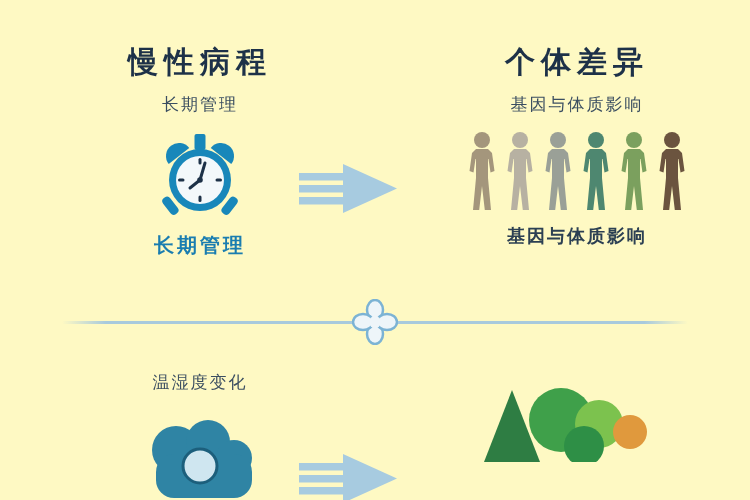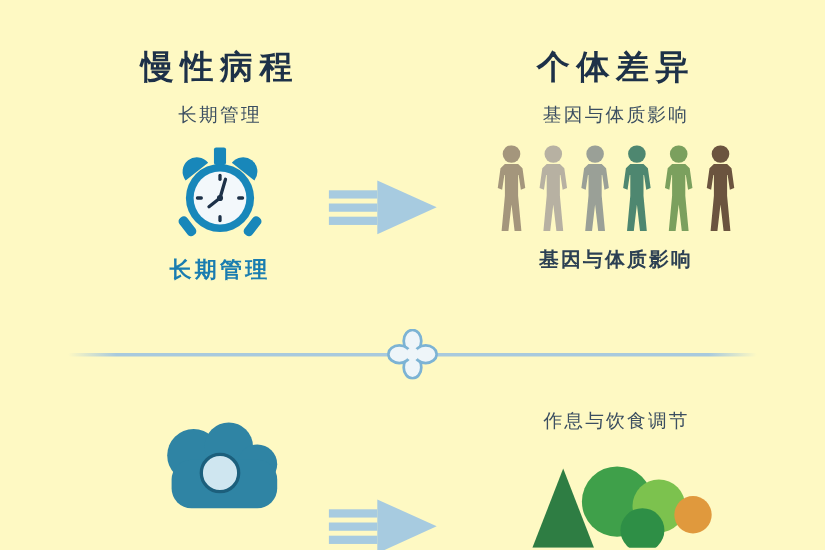--- a/index.html
+++ b/index.html
@@ -7,21 +7,21 @@
   body {
     font-family: "Liberation Sans", "DejaVu Sans", sans-serif;
     width: 750px; height: 500px; overflow: hidden;
   }
   .canvas {
     position: relative; width: 750px; height: 500px;
     background: #fef9c3; overflow: hidden;
   }
   .quad { position: absolute; text-align: center; }
   .q-tl { left: 55px;  top: 45px;  width: 290px; }
-  .q-tr { left: 415px; top: 45px;  width: 290px; }
+  .q-tr { left: 432px; top: 45px;  width: 290px; }
   .q-bl { left: 55px;  top: 358px; width: 290px; }
   .q-br { left: 408px; top: 358px; width: 305px; }
 
   .title {
     font-size: 30px; font-weight: 700; color: #1d3148;
     letter-spacing: 6px; line-height: 1.15; white-space: nowrap;
   }
   .subtitle {
     margin-top: 13px; font-size: 17px; color: #3b4e61;
     letter-spacing: 2px; white-space: nowrap;
@@ -121,20 +121,21 @@
         <ellipse cx="23" cy="11" rx="8" ry="10"></ellipse>
         <ellipse cx="23" cy="35" rx="8" ry="10"></ellipse>
         <ellipse cx="11" cy="23" rx="10" ry="8"></ellipse>
         <ellipse cx="35" cy="23" rx="10" ry="8"></ellipse>
         <circle cx="23" cy="23" r="6" stroke="none"></circle>
       </g>
     </svg>
   </div>
 
   <section class="quad q-bl">
+    <div class="subtitle">温湿度变化</div>
     <div class="icon-wrap">
       <svg width="132" height="92" viewBox="0 0 132 92" aria-hidden="true">
         <g fill="#2f84a4">
           <circle cx="42" cy="40" r="24"></circle>
           <circle cx="74" cy="32" r="22"></circle>
           <circle cx="100" cy="48" r="18"></circle>
           <rect x="22" y="44" width="96" height="44" rx="18"></rect>
         </g>
         <circle cx="66" cy="56" r="17" fill="#cfe6f0" stroke="#1c5f7c" stroke-width="3"></circle>
       </svg>
@@ -146,21 +147,20 @@
       <g fill="#a7cbe0">
         <rect x="2" y="13" width="44" height="7.5"></rect>
         <rect x="2" y="25" width="44" height="7.5"></rect>
         <rect x="2" y="37" width="44" height="7.5"></rect>
         <polygon points="46,4 100,28.5 46,53"></polygon>
       </g>
     </svg>
   </div>
 
   <section class="quad q-br">
-    <div class="subtitle">作息与饮食调节</div>
     <div class="icon-wrap">
       <svg width="190" height="88" viewBox="0 0 190 88" aria-hidden="true">
         <path d="M18,88 L46,16 L74,88 Z" fill="#2e7d43"></path>
         <circle cx="95" cy="46" r="32" fill="#3fa04a"></circle>
         <circle cx="133" cy="50" r="24" fill="#7cc24e"></circle>
         <circle cx="164" cy="58" r="17" fill="#e0993d"></circle>
         <circle cx="118" cy="72" r="20" fill="#2e8f46"></circle>
       </svg>
     </div>
   </section>

